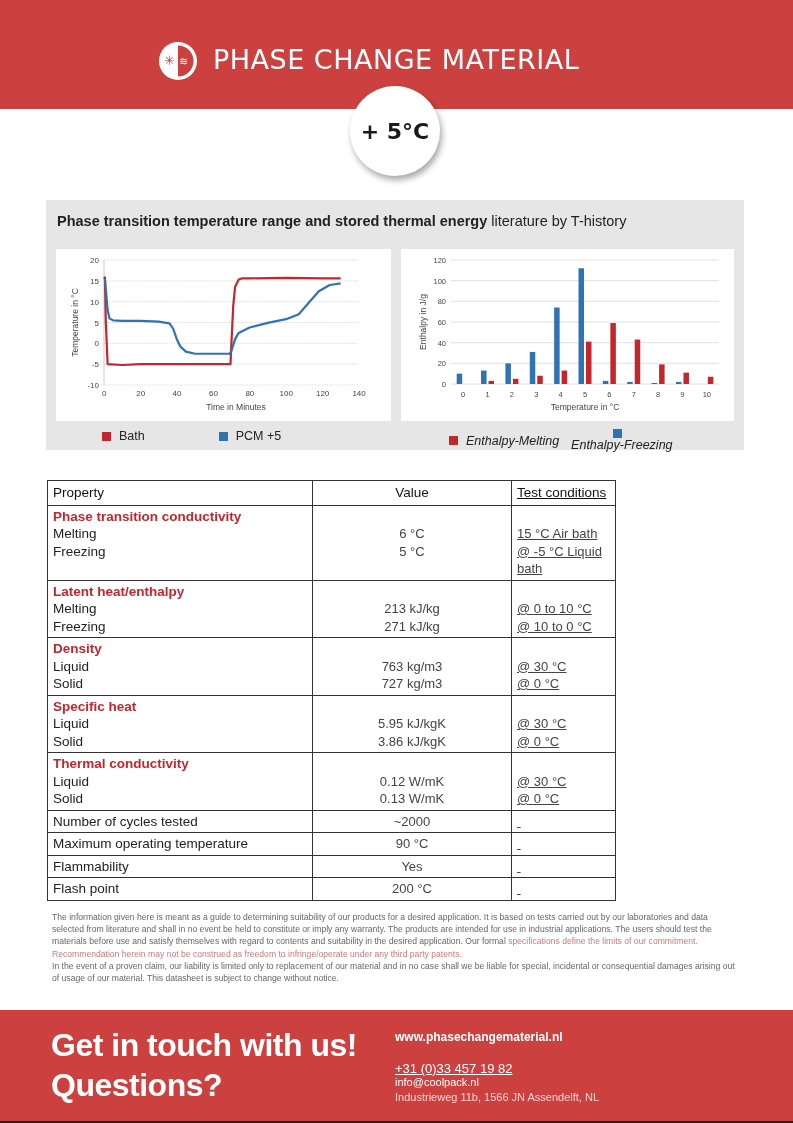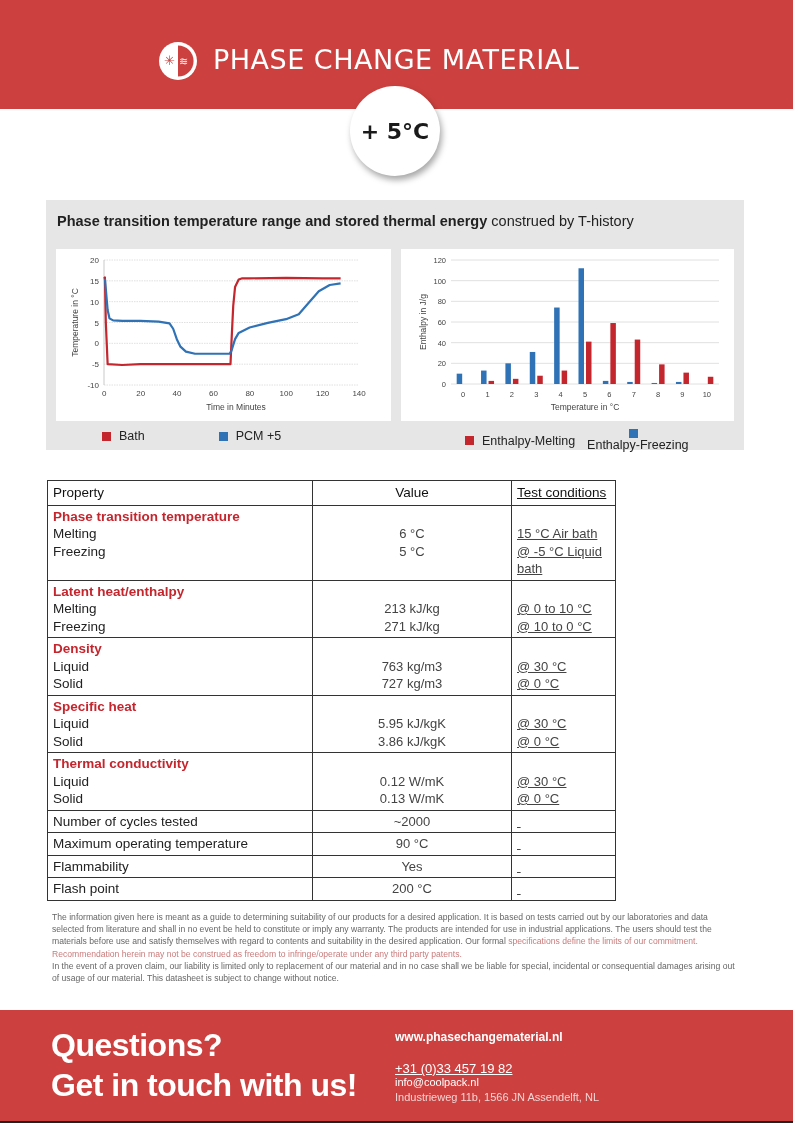--- a/index.html
+++ b/index.html
@@ -49,21 +49,21 @@
     <div class="half"></div>
     <span class="snow">✳</span>
     <span class="waves">≋</span>
   </div>
   <div class="brand">PHASE CHANGE MATERIAL</div>
 </div>
 <div class="temp-badge">+ 5°C</div>
 
 <div class="chart-panel">
   <div class="title">
-    <b>Phase transition temperature range and stored thermal energy</b><span> construed by T-history</span>
+    <b>Phase transition temperature range and stored thermal energy</b><span> literature by T-history</span>
   </div>
 
   <div class="chart-box left">
     <svg id="lineChart" width="335" height="172">
         <line x1="48" x2="302" y1="136" y2="136" stroke="#d8d8d8" stroke-width="0.8" stroke-dasharray="1.5,1"></line>
         <text x="43" y="139" font-size="8" text-anchor="end" fill="#444">-10</text>
         <line x1="48" x2="302" y1="115.16666666666667" y2="115.16666666666667" stroke="#d8d8d8" stroke-width="0.8" stroke-dasharray="1.5,1"></line>
         <text x="43" y="118.16666666666667" font-size="8" text-anchor="end" fill="#444">-5</text>
         <line x1="48" x2="302" y1="94.33333333333334" y2="94.33333333333334" stroke="#d8d8d8" stroke-width="0.8" stroke-dasharray="1.5,1"></line>
         <text x="43" y="97.33333333333334" font-size="8" text-anchor="end" fill="#444">0</text>
@@ -145,42 +145,42 @@
   <div class="legend" style="left:56px;">
     <div class="item">
       <span class="sw" style="background:#c4262e"></span>
       <span>Bath</span>
     </div>
     <div class="item" style="margin-left:74px;">
       <span class="sw" style="background:#2f72b5"></span>
       <span>PCM +5</span>
     </div>
   </div>
-  <div class="legend" style="left:419px;">
+  <div class="legend" style="left:403px;font-style:italic;">
     <div class="item">
       <span class="sw" style="background:#c4262e"></span>
       <span>Enthalpy-Melting</span>
     </div>
     <div class="item" style="margin-left:12px;flex-direction:column;">
       <span class="sw" style="background:#2f72b5"></span>
       <span>Enthalpy-Freezing</span>
     </div>
   </div>
 </div>
 
 <table class="props">
   <tbody id="tbody">
     <tr class="head">
       <td class="c1">Property</td>
       <td class="c2" style="color:#111;font-size:13.5px;">Value</td>
       <td class="c3" style="color:#111;font-size:13.5px;">Test conditions</td>
     </tr>
   <tr>
         <td class="c1">
-          <span class="grp-title">Phase transition temperature</span>
+          <span class="grp-title">Phase transition conductivity</span>
           <span class="line">Melting</span>
           <span class="line">Freezing</span>
         </td>
         <td class="c2">
           <span class="spacer"></span>
           <span class="line">6 °C</span>
           <span class="line">5 °C</span>
         </td>
         <td class="c3">
           <span class="spacer"></span>
@@ -279,21 +279,21 @@
     </tbody>
 </table>
 
 <div class="disclaimer">
   <span>The information given here is meant as a guide to determining suitability of our products for a desired application. It is based on tests carried out by our laboratories and data selected from literature and shall in no event be held to constitute or imply any warranty. The products are intended for use in industrial applications. The users should test the materials before use and satisfy themselves with regard to contents and suitability in the desired application. Our formal </span><span class="red">specifications define the limits of our commitment. Recommendation herein may not be construed as freedom to infringe/operate under any third party patents.</span><br>
   <span>In the event of a proven claim, our liability is limited only to replacement of our material and in no case shall we be liable for special, incidental or consequential damages arising out of usage of our material. This datasheet is subject to change without notice.</span>
 </div>
 
 <div class="footer">
   <div class="cta">
+    <div>Get in touch with us!</div>
     <div>Questions?</div>
-    <div>Get in touch with us!</div>
   </div>
   <div class="web">www.phasechangematerial.nl</div>
   <div class="phone">+31 (0)33 457 19 82</div>
   <div class="email">info@coolpack.nl</div>
   <div class="addr">Industrieweg 11b, 1566 JN Assendelft, NL</div>
   <div class="bottom-line"></div>
 </div>
 
 </body></html>

